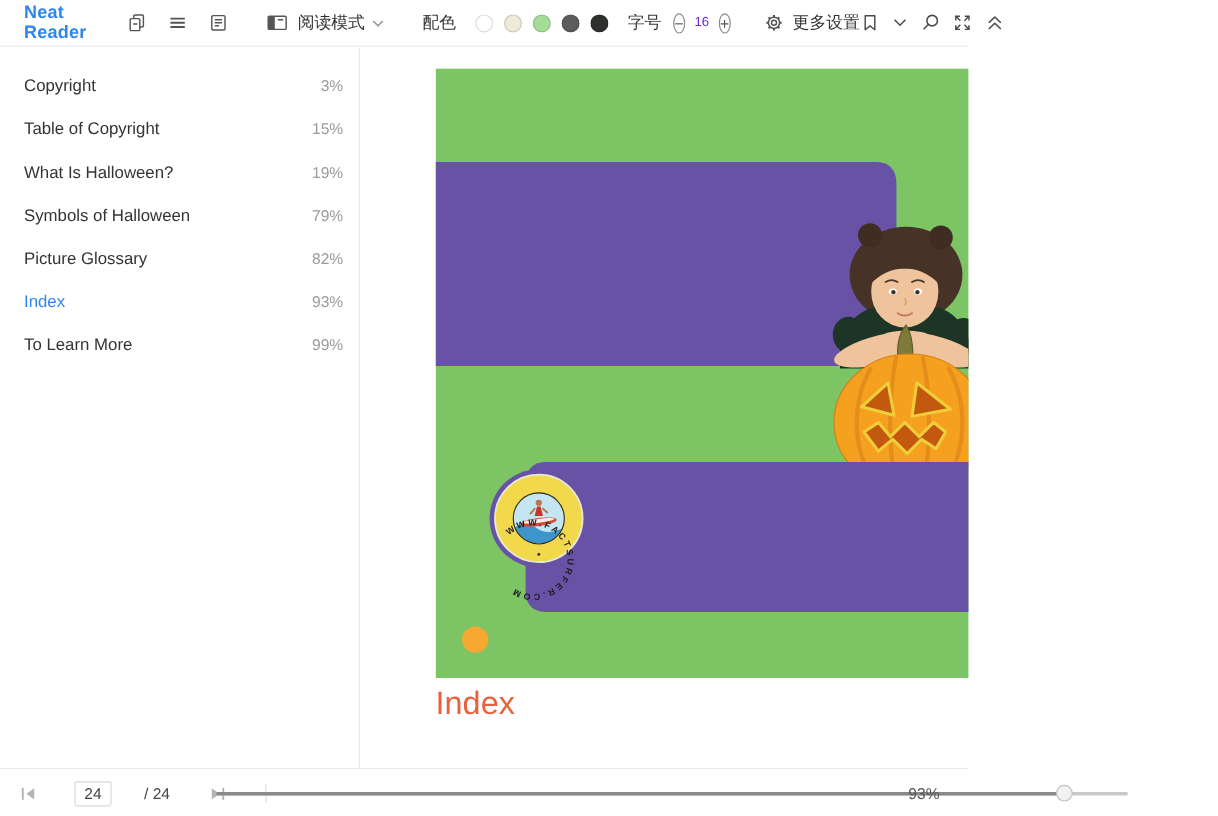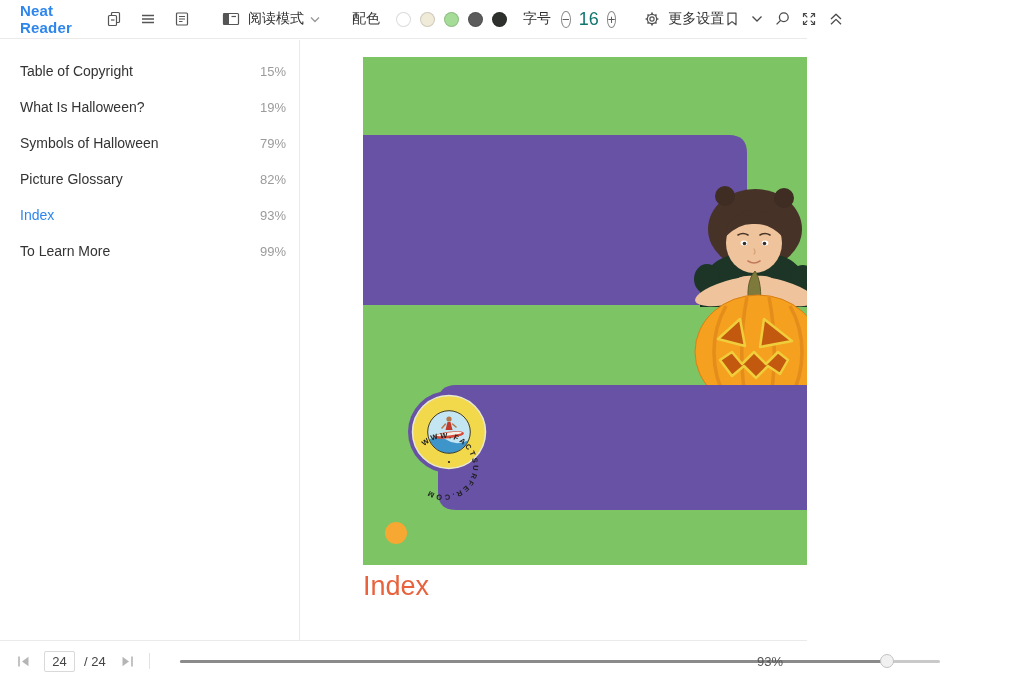--- a/index.html
+++ b/index.html
@@ -14,41 +14,41 @@
   .brand { font-size:15px; font-weight:bold; color:#2e86ec; letter-spacing:.2px; }
   .tb-icon { width:16px; height:16px; display:block; cursor:pointer; }
   .tb-btn { display:flex; align-items:center; cursor:pointer; }
   .vdiv { width:1px; height:16px; background:#e2e2e2; }
   .tb-label { font-size:14px; color:#333; white-space:nowrap; }
   .swatches { display:flex; align-items:center; gap:9px; }
   .swatch { width:15px; height:15px; border-radius:50%; border:1px solid rgba(0,0,0,.14); cursor:pointer; }
   .step-btn { width:17px; height:17px; border:1px solid #8a8a8a; border-radius:50%;
     display:flex; align-items:center; justify-content:center;
     font-size:13px; color:#555; line-height:1; cursor:pointer; }
-  .fs-val { font-size:18px; color:#0f766e; }
+  .fs-val { font-size:11px; color:#6d28d9; }
   .tb-right { margin-left:auto; display:flex; align-items:center; gap:11px; }
 
   
   .sidebar { position:absolute; top:40px; left:0; width:300px; bottom:40px;
     border-right:1px solid #eaeaea; background:#fff; padding-top:13px; overflow:hidden; }
   .toc-item { height:36px; display:flex; align-items:center; justify-content:space-between;
     padding:0 13px 0 20px; cursor:pointer; }
   .toc-label { font-size:14px; color:#333; }
   .toc-pct { font-size:13px; color:#9b9b9b; }
   .toc-item.active .toc-label { color:#2e86ec; }
 
   
   .main { position:absolute; top:40px; left:301px; right:0; bottom:40px; background:#fff; overflow:hidden; }
   .book-page { position:absolute; left:62px; top:17px; width:508px; height:508px; }
   .page-title { position:absolute; left:62px; top:531px; font-size:27px; color:#e8623c; }
 
   
   .footer { position:absolute; left:0; right:0; bottom:0; height:40px; background:#fff;
     border-top:1px solid #eaeaea; }
-  .pager { position:absolute; left:16px; top:0; height:40px; display:flex; align-items:center; }
+  .pager { position:absolute; left:16px; top:0; height:40px; display:flex; align-items:center;gap:18px; }
   .pg-icon { width:15px; height:15px; display:block; cursor:pointer; }
   .page-input { width:31px; height:21px; border:1px solid #d9d9d9; border-radius:2px;
     text-align:center; font-size:13px; color:#444; margin-left:13px;
     font-family:"Liberation Sans",sans-serif; }
   .page-total { font-size:13px; color:#444; margin-left:9px; }
   .pager .vdiv { margin-left:14px; }
   .slider { position:absolute; left:180px; top:19px; width:760px; height:3px;
     background:#c9c9c9; border-radius:2px; cursor:pointer; }
   .slider-fill { position:absolute; left:0; top:0; height:3px; background:#8b8b8b; border-radius:2px; }
   .slider-handle { position:absolute; top:-6px; width:14px; height:14px; border-radius:50%;
@@ -154,20 +154,24 @@
         <svg class="tb-icon" viewBox="0 0 16 16" fill="none" stroke="#4a4a4a" stroke-width="1.3" stroke-linejoin="round">
           <path d="M3 8 L8 3.2 L13 8 M3 13.2 L8 8.4 L13 13.2"></path>
         </svg>
       </span>
     </span>
   </div>
 
   <div class="sidebar">
     <div id="toc-list">
 
+    <div class="toc-item">
+      <span class="toc-label">Copyright</span>
+      <span class="toc-pct">3%</span>
+    </div>
 
     <div class="toc-item">
       <span class="toc-label">Table of Copyright</span>
       <span class="toc-pct">15%</span>
     </div>
 
     <div class="toc-item">
       <span class="toc-label">What Is Halloween?</span>
       <span class="toc-pct">19%</span>
     </div>

